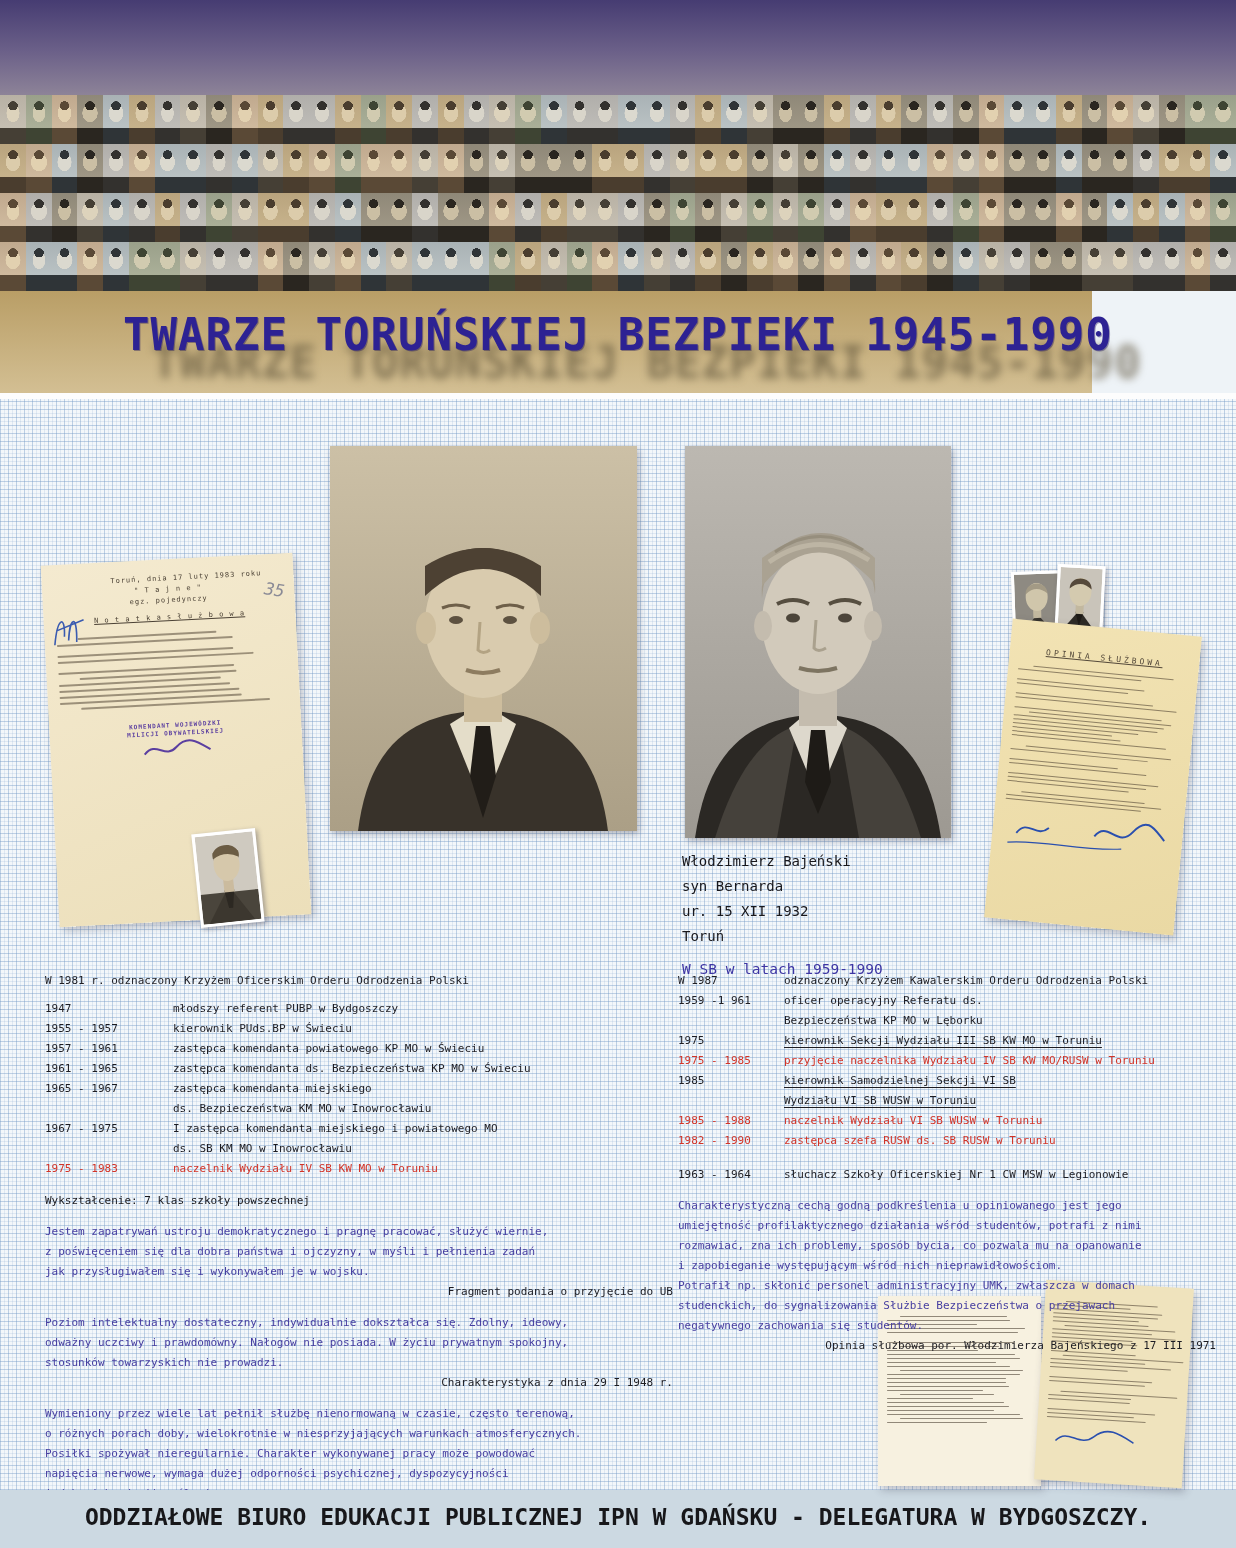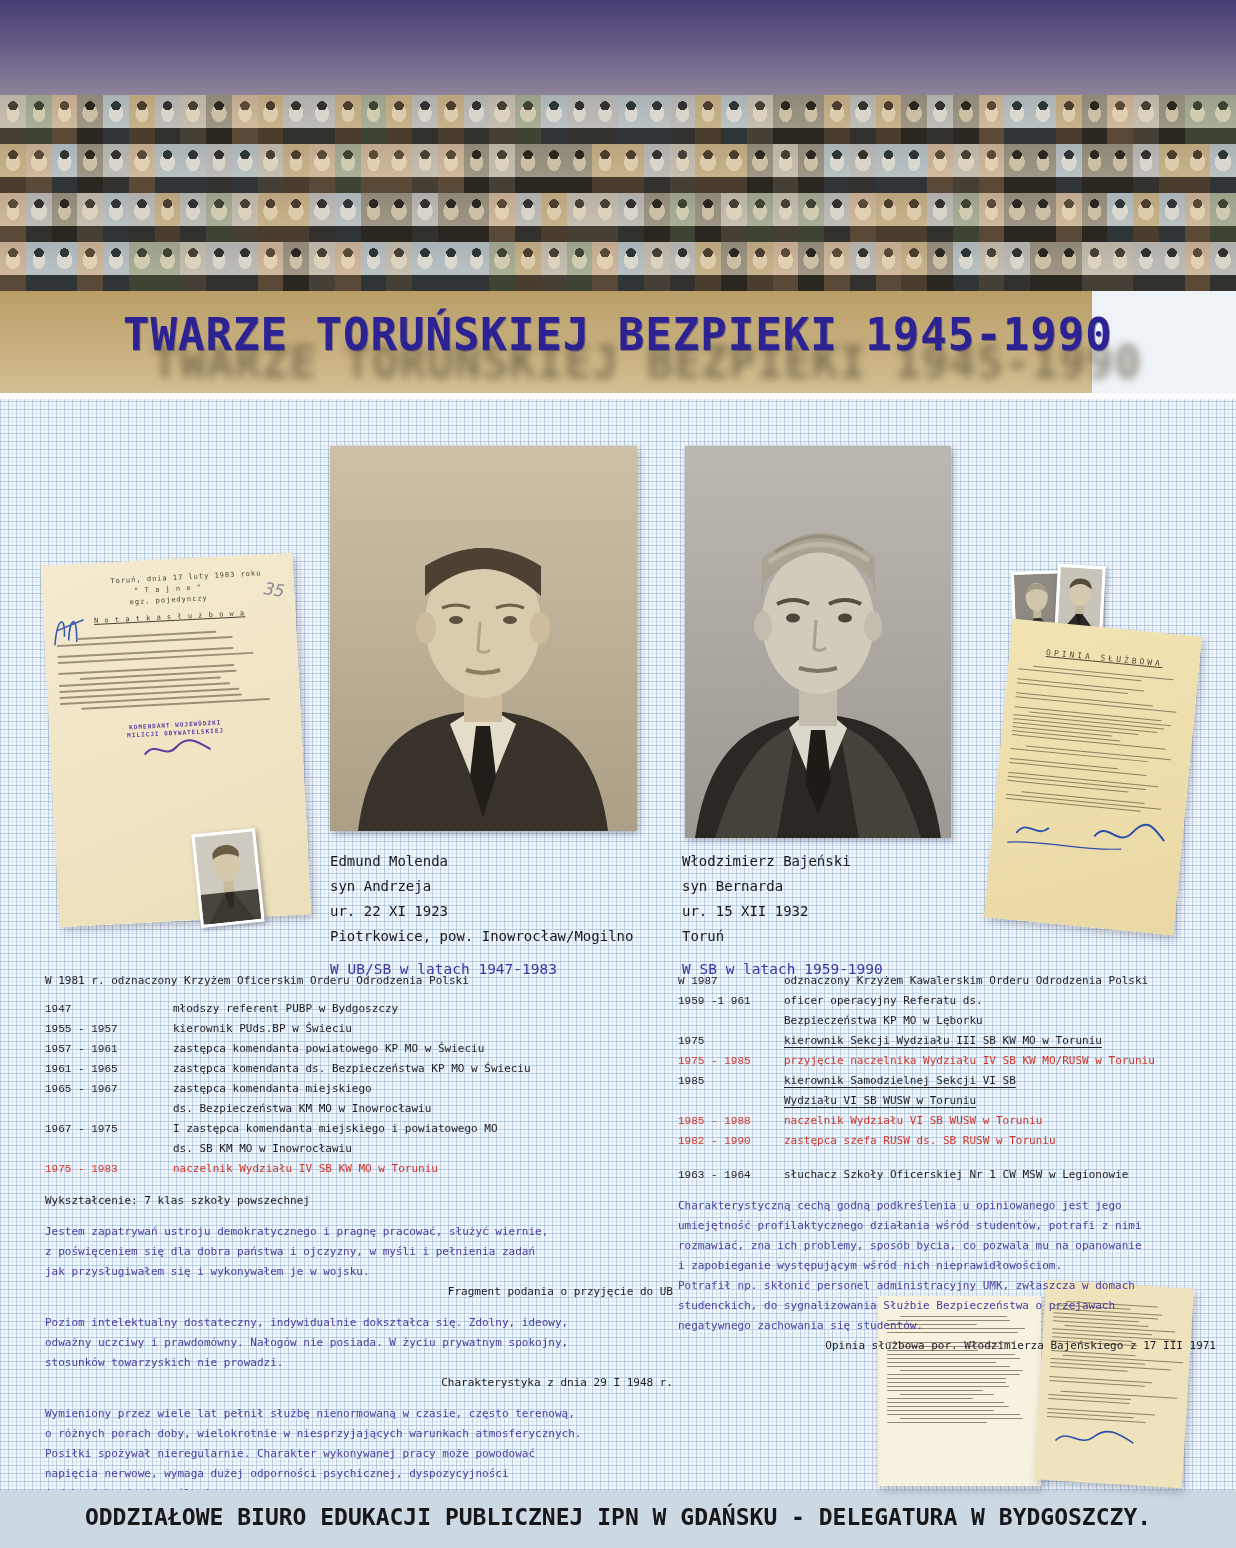--- a/index.html
+++ b/index.html
@@ -69,21 +69,21 @@
   .bio-left{left:330px;top:450px;}
   .bio-right{left:682px;top:450px;}
   .bio-service{color:#3d35a3;margin-top:8px;font-size:14.5px;}
 
   
   .col{position:absolute;font-size:11px;color:#1c1c22;}
   .col-left{left:45px;top:572px;width:628px;}
   .col-right{left:678px;top:572px;width:538px;z-index:2;}
   .award{line-height:20px;margin-bottom:8px;}
   .tl-row{display:flex;line-height:20px;}
-  .tl-years{flex:0 0 128px;font-family:Liberation Mono, monospace;}
+  .tl-years{flex:0 0 128px;}
   .col-right .tl-years{flex:0 0 106px;}
   .tl-text{flex:1;}
   .tl-row.red{color:#d13327;}
   .tl-row.underline .tl-text{text-decoration:underline;text-underline-offset:3px;}
   .tl-gap{height:14px;}
   .education{margin-top:12px;line-height:20px;color:#17171c;}
   .quote{margin-top:11px;color:#463ea0;line-height:20px;white-space:pre-line;}
   .source{color:#1c1c22;line-height:20px;text-align:right;}
 
   
@@ -450,27 +450,20 @@
           <div class="fake-line tiny" style="width: 92%;"></div>
           <div class="fake-line tiny" style="width: 80%;"></div>
         </div>
       <svg width="170" height="44">
         <path d="M14 30 C 24 14, 34 34, 46 22" stroke="#2a4fae" stroke-width="1.8" fill="none"></path>
         <path d="M92 26 C 104 8, 116 36, 130 18 S 152 14, 162 24" stroke="#2a4fae" stroke-width="2" fill="none"></path>
         <path d="M6 40 C 40 34, 80 42, 120 36" stroke="#2a4fae" stroke-width="1.2" fill="none"></path>
       </svg>
     </div>
 
-    <div class="bio bio-left">
-      <div>Edmund Molenda</div>
-      <div>syn Andrzeja</div>
-      <div>ur. 22 XI 1923</div>
-      <div>Piotrkowice, pow. Inowrocław/Mogilno</div>
-      <div class="bio-service">W UB/SB w latach 1947-1983</div>
-    </div>
     <div class="bio bio-right">
       <div>Włodzimierz Bajeński</div>
       <div>syn Bernarda</div>
       <div>ur. 15 XII 1932</div>
       <div>Toruń</div>
       <div class="bio-service">W SB w latach 1959-1990</div>
     </div>
 
     <div class="doc doc-bottom-a">
       <div class="fake-lines" id="docBottomALines">

